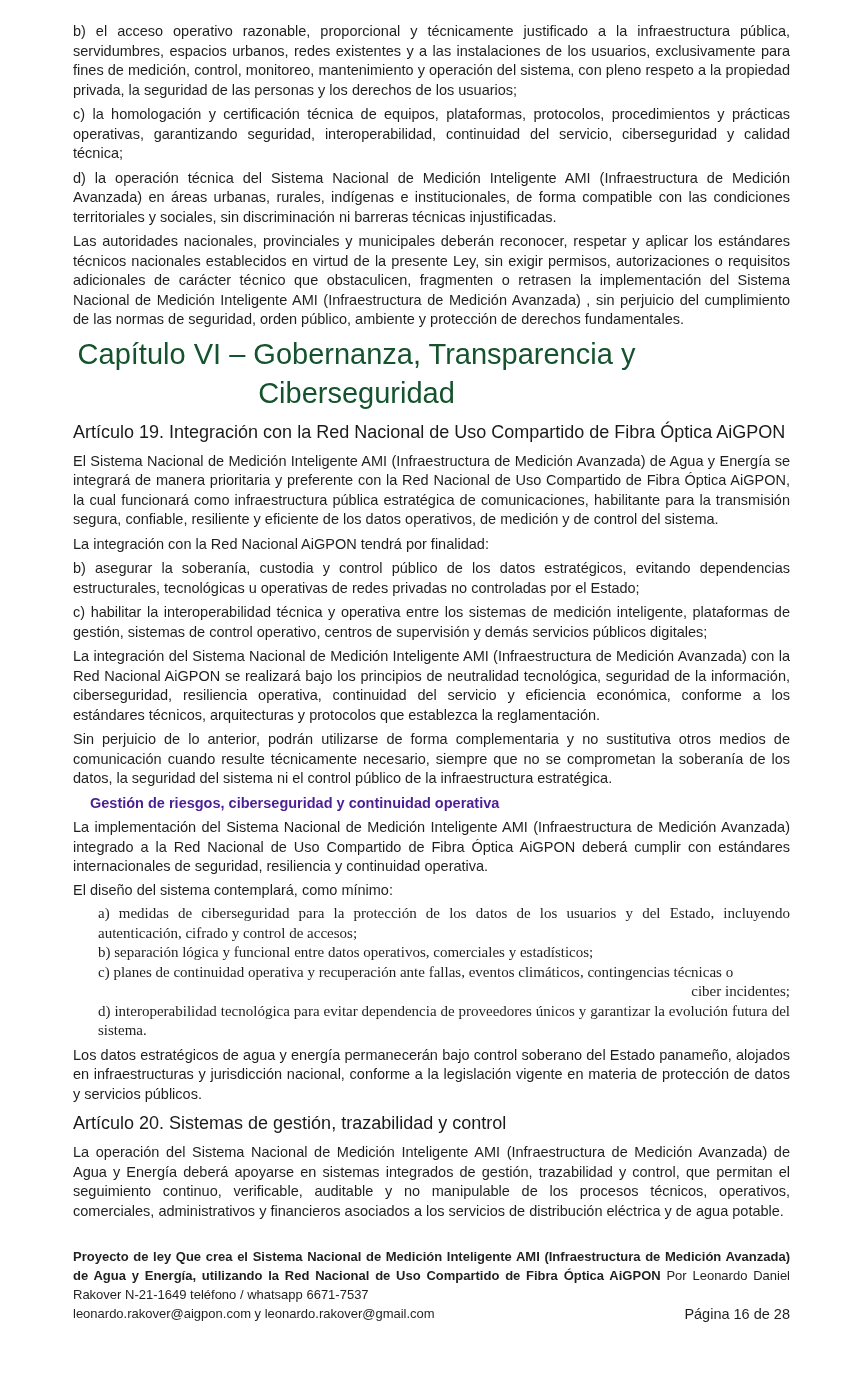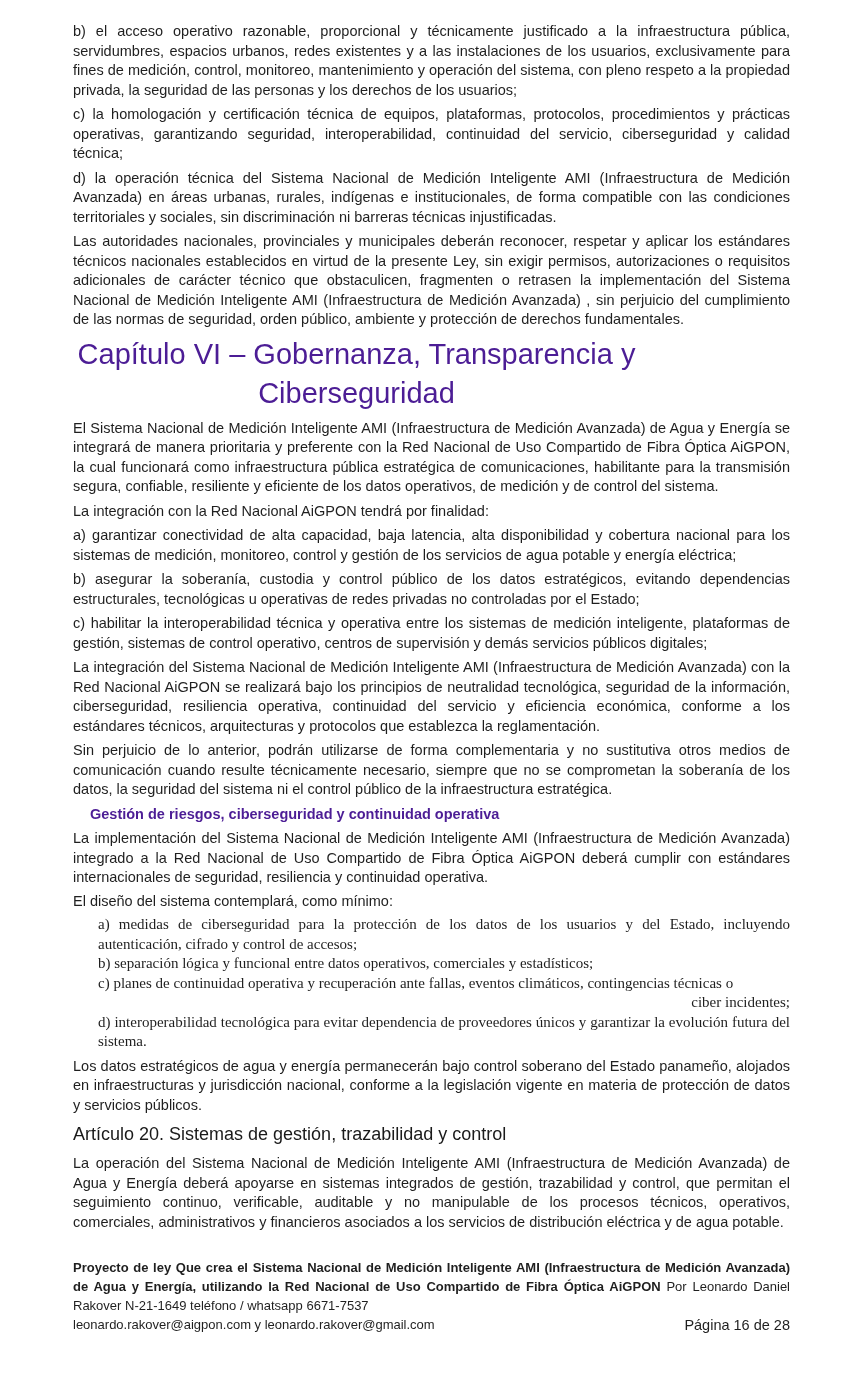--- a/index.html
+++ b/index.html
@@ -24,21 +24,21 @@
     line-height: 19.5px;
     text-align: justify;
   }
   h1.chapter {
     width: 567px;
     margin: 5px 18px 6px 0;
     font-size: 29px;
     line-height: 39px;
     font-weight: 400;
     text-align: center;
-    color: #4c1d95;
+    color: #14532d;
   }
   h1.chapter span { display: block; }
   h2.article {
     margin: 8px 0 8px 0;
     font-size: 18px;
     line-height: 23px;
     font-weight: 400;
     color: #1a1a1a;
   }
   h3.subhead {
@@ -92,26 +92,26 @@
 
   <p class="body-par">d) la operación técnica del Sistema Nacional de Medición Inteligente AMI (Infraestructura de Medición Avanzada) en áreas urbanas, rurales, indígenas e institucionales, de forma compatible con las condiciones territoriales y sociales, sin discriminación ni barreras técnicas injustificadas.</p>
 
   <p class="body-par">Las autoridades nacionales, provinciales y municipales deberán reconocer, respetar y aplicar los estándares técnicos nacionales establecidos en virtud de la presente Ley, sin exigir permisos, autorizaciones o requisitos adicionales de carácter técnico que obstaculicen, fragmenten o retrasen la implementación del Sistema Nacional de Medición Inteligente AMI (Infraestructura de Medición Avanzada) , sin perjuicio del cumplimiento de las normas de seguridad, orden público, ambiente y protección de derechos fundamentales.</p>
 
   <h1 class="chapter">
     <span>Capítulo VI – Gobernanza, Transparencia y</span>
     <span>Ciberseguridad</span>
   </h1>
 
+  <h2 class="article">Artículo 19. Integración con la Red Nacional de Uso Compartido de Fibra Óptica AiGPON</h2>
 
   <p class="body-par">El Sistema Nacional de Medición Inteligente AMI (Infraestructura de Medición Avanzada) de Agua y Energía se integrará de manera prioritaria y preferente con la Red Nacional de Uso Compartido de Fibra Óptica AiGPON, la cual funcionará como infraestructura pública estratégica de comunicaciones, habilitante para la transmisión segura, confiable, resiliente y eficiente de los datos operativos, de medición y de control del sistema.</p>
 
   <p class="body-par">La integración con la Red Nacional AiGPON tendrá por finalidad:</p>
 
-  <p class="body-par">a) garantizar conectividad de alta capacidad, baja latencia, alta disponibilidad y cobertura nacional para los sistemas de medición, monitoreo, control y gestión de los servicios de agua potable y energía eléctrica;</p>
 
   <p class="body-par">b) asegurar la soberanía, custodia y control público de los datos estratégicos, evitando dependencias estructurales, tecnológicas u operativas de redes privadas no controladas por el Estado;</p>
 
   <p class="body-par">c) habilitar la interoperabilidad técnica y operativa entre los sistemas de medición inteligente, plataformas de gestión, sistemas de control operativo, centros de supervisión y demás servicios públicos digitales;</p>
 
 
   <p class="body-par">La integración del Sistema Nacional de Medición Inteligente AMI (Infraestructura de Medición Avanzada) con la Red Nacional AiGPON se realizará bajo los principios de neutralidad tecnológica, seguridad de la información, ciberseguridad, resiliencia operativa, continuidad del servicio y eficiencia económica, conforme a los estándares técnicos, arquitecturas y protocolos que establezca la reglamentación.</p>
 
   <p class="body-par">Sin perjuicio de lo anterior, podrán utilizarse de forma complementaria y no sustitutiva otros medios de comunicación cuando resulte técnicamente necesario, siempre que no se comprometan la soberanía de los datos, la seguridad del sistema ni el control público de la infraestructura estratégica.</p>
 

